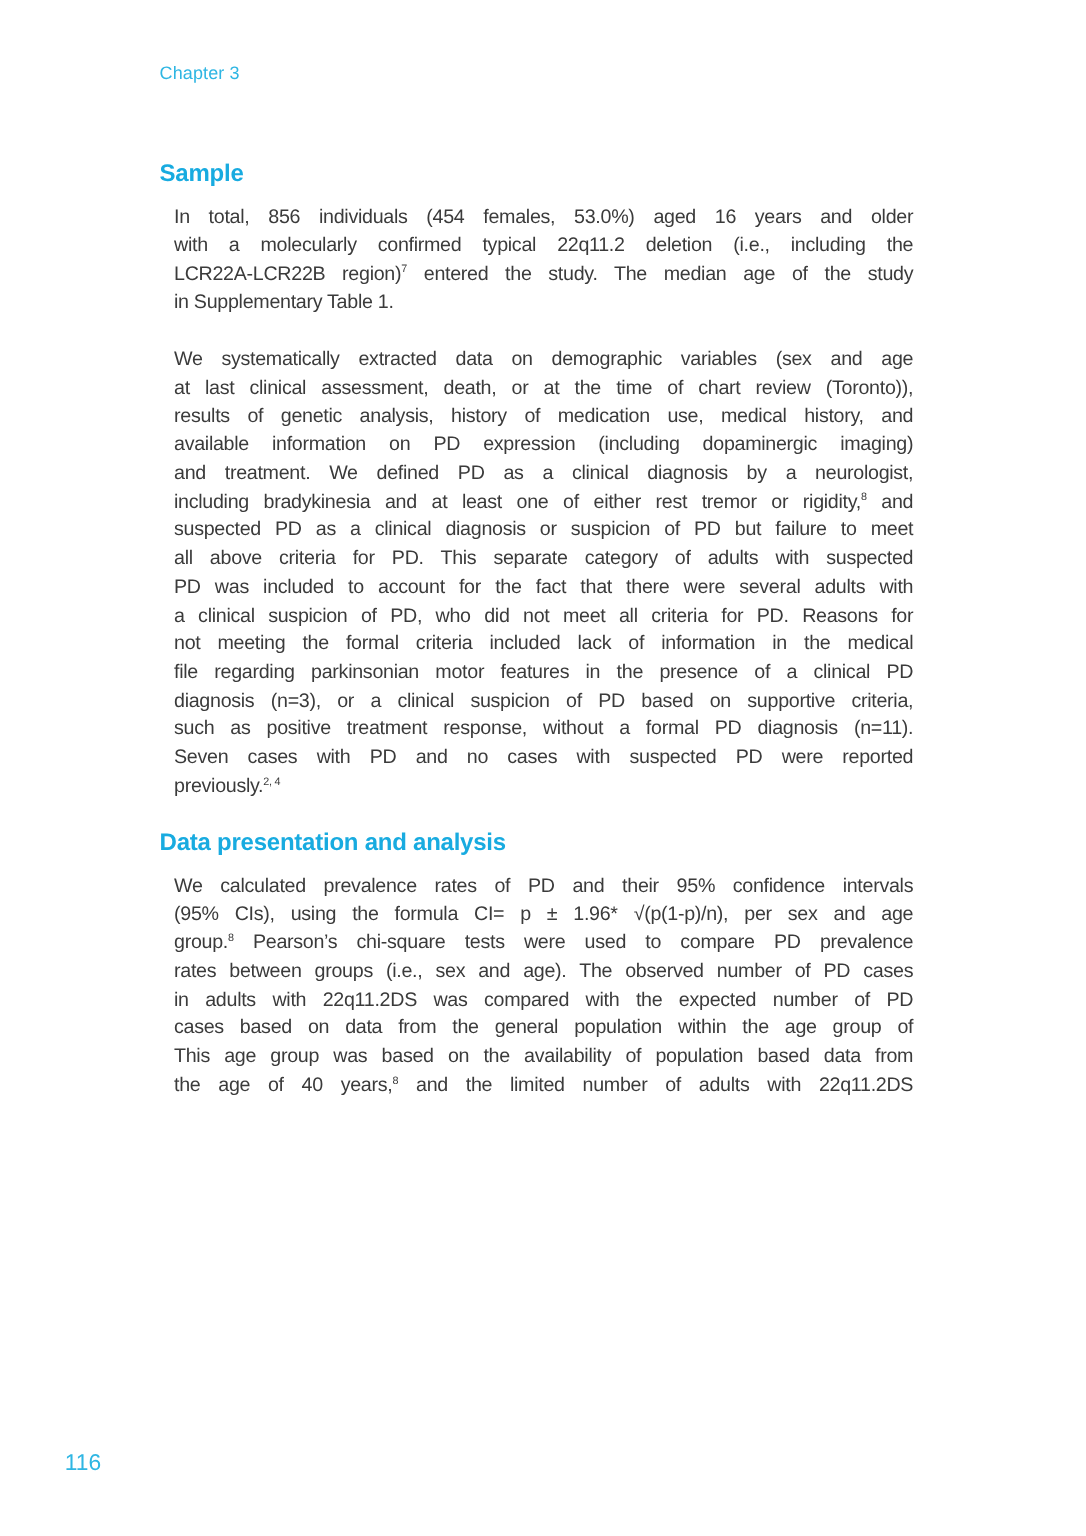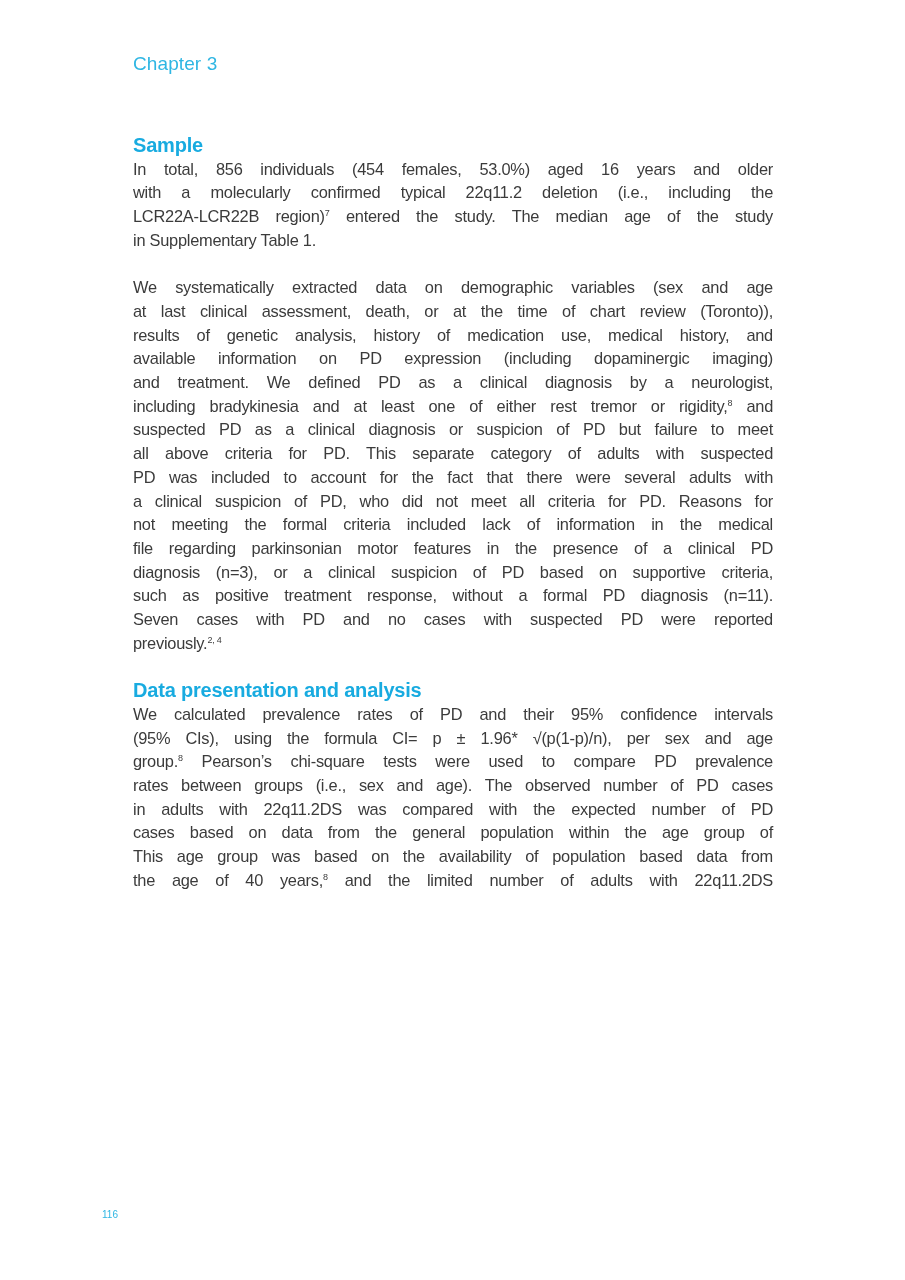--- a/index.html
+++ b/index.html
@@ -11,21 +11,21 @@
       width: 905px;
       height: 1280px;
       position: relative;
       overflow: hidden;
       font-family: "Liberation Sans", sans-serif;
     }
     .running-head {
       position: absolute;
       left: 133px;
       top: 53px;
-      font-size: 19px;
+      font-size: 15px;
       color: #2fb6e3;
       letter-spacing: 0.1px;
     }
     .content {
       position: absolute;
       left: 133px;
       top: 134px;
       width: 640px;
     }
     .section {
@@ -37,21 +37,21 @@
       color: #18abe0;
       line-height: 23.7px;
       margin: 0;
       letter-spacing: -0.2px;
     }
     .section-body {
       font-size: 16.4px;
       color: #3b3b3b;
       line-height: 23.7px;
       text-align: justify;
-      margin: 0;
+      margin: 12px;
       letter-spacing: -0.25px;
       word-spacing: 0px;
     }
     .line {
       display: block;
       text-align: justify;
       text-align-last: justify;
       white-space: nowrap;
     }
     .line.last {
@@ -59,23 +59,22 @@
     }
     sup {
       font-size: 9px;
       line-height: 0;
       vertical-align: 6px;
     }
     .page-number {
       position: absolute;
       left: 54px;
       top: 1209px;
-      font-size: 10px;
+      font-size: 19px;
       color: #2fb6e3;
-      margin-left: 48px;
     }
   </style>
 </head>
 <body>
 
 <div class="running-head">Chapter 3</div>
 
 <div class="content">
 
   <div class="section">

